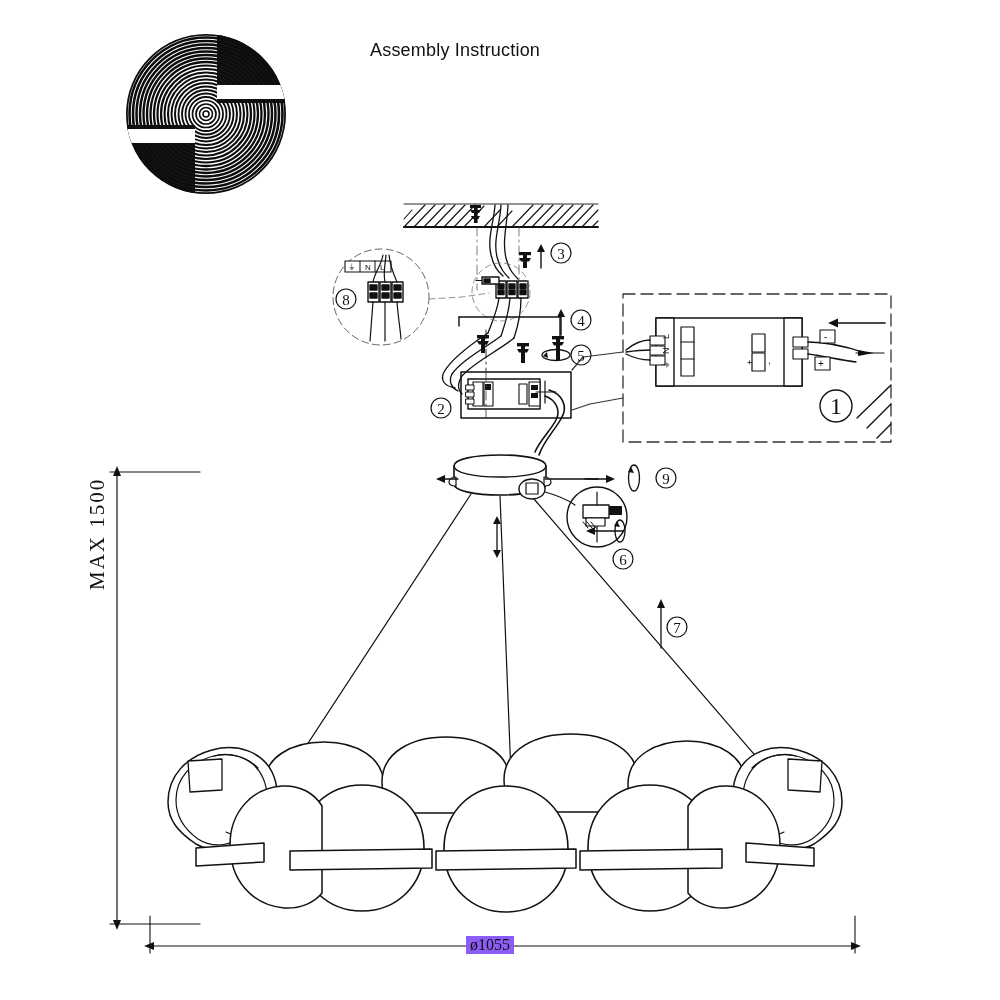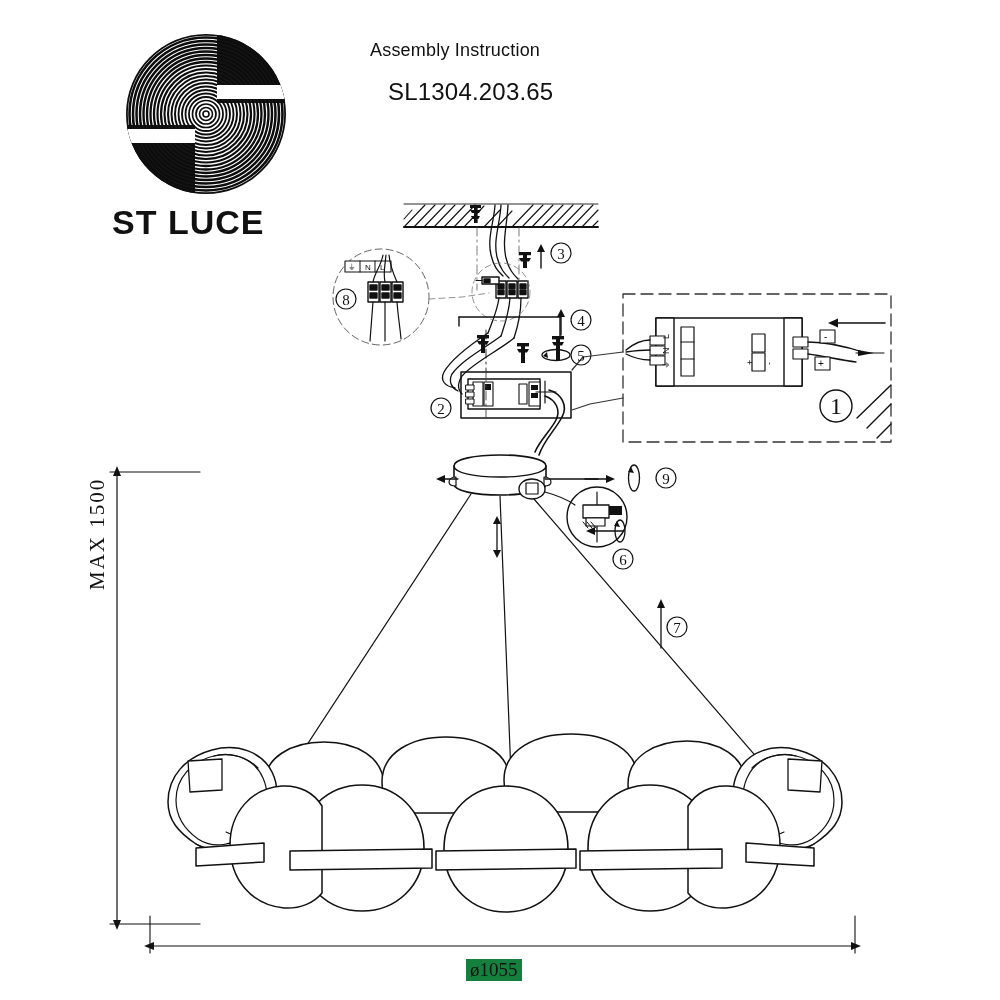--- a/index.html
+++ b/index.html
@@ -11,22 +11,22 @@
   #logo-mark{left:125px;top:33px;width:162px;height:162px;}
   #brand-name{left:112px;top:205px;width:200px;font-size:34px;font-weight:bold;
               letter-spacing:1px;color:#111;line-height:1;}
   #doc-title{position:absolute;left:370px;top:40px;font-size:18px;color:#111;
              letter-spacing:0.2px;white-space:nowrap;}
   #doc-model{position:absolute;left:388px;top:78px;font-size:24px;color:#111;
              letter-spacing:0.2px;white-space:nowrap;}
   .dimtext{position:absolute;font-family:"Liberation Serif",serif;color:#111;}
   #dim-height-label{left:85px;top:590px;font-size:21px;letter-spacing:2px;
         transform:rotate(-90deg);transform-origin:left top;white-space:nowrap;}
-  #dim-width-label{left:466px;top:936px;font-size:19px;white-space:nowrap;
-        background:#15803d;padding:0 4px;margin-top:23px;}
+  #dim-width-label{left:466px;top:936px;font-size:16px;white-space:nowrap;
+        background:#8b5cf6;padding:0 4px;}
 </style>
 </head>
 <body>
 
 <div id="sheet">
 
   <div class="brand" id="logo-mark">
     <svg width="162" height="162" viewBox="0 0 162 162">
       <defs>
         <clipPath id="logoCircle">
@@ -71,24 +71,22 @@
 
         <path d="M92,1 A80,80 0 0,1 161,70 L92,70 Z" fill="#0d0d0d" opacity="0.96"></path>
         <path d="M1,92 L70,92 L70,161 A80,80 0 0,1 1,92 Z" fill="#0d0d0d" opacity="0.96"></path>
 
         <rect x="92" y="52" width="74" height="14" fill="#fff"></rect>
         <rect x="-4" y="96" width="74" height="14" fill="#fff"></rect>
       </g>
     </svg>
   </div>
 
-  <div class="brand" id="brand-name">ST LUCE</div>
 
   <div id="doc-title">Assembly Instruction</div>
-  <div id="doc-model">SL1304.203.65</div>
 
   <svg width="1000" height="1000" viewBox="0 0 1000 1000">
 
     <g fill="none" stroke="#111" stroke-width="1.4" stroke-linecap="round" stroke-linejoin="round">
 
       <g>
         <line x1="404" y1="227" x2="598" y2="227" stroke-width="2"></line>
         <line x1="404" y1="204" x2="598" y2="204" stroke-width="0.9"></line>
         <g stroke-width="1.1">
           <line x1="404" y1="227" x2="425" y2="205"></line>

